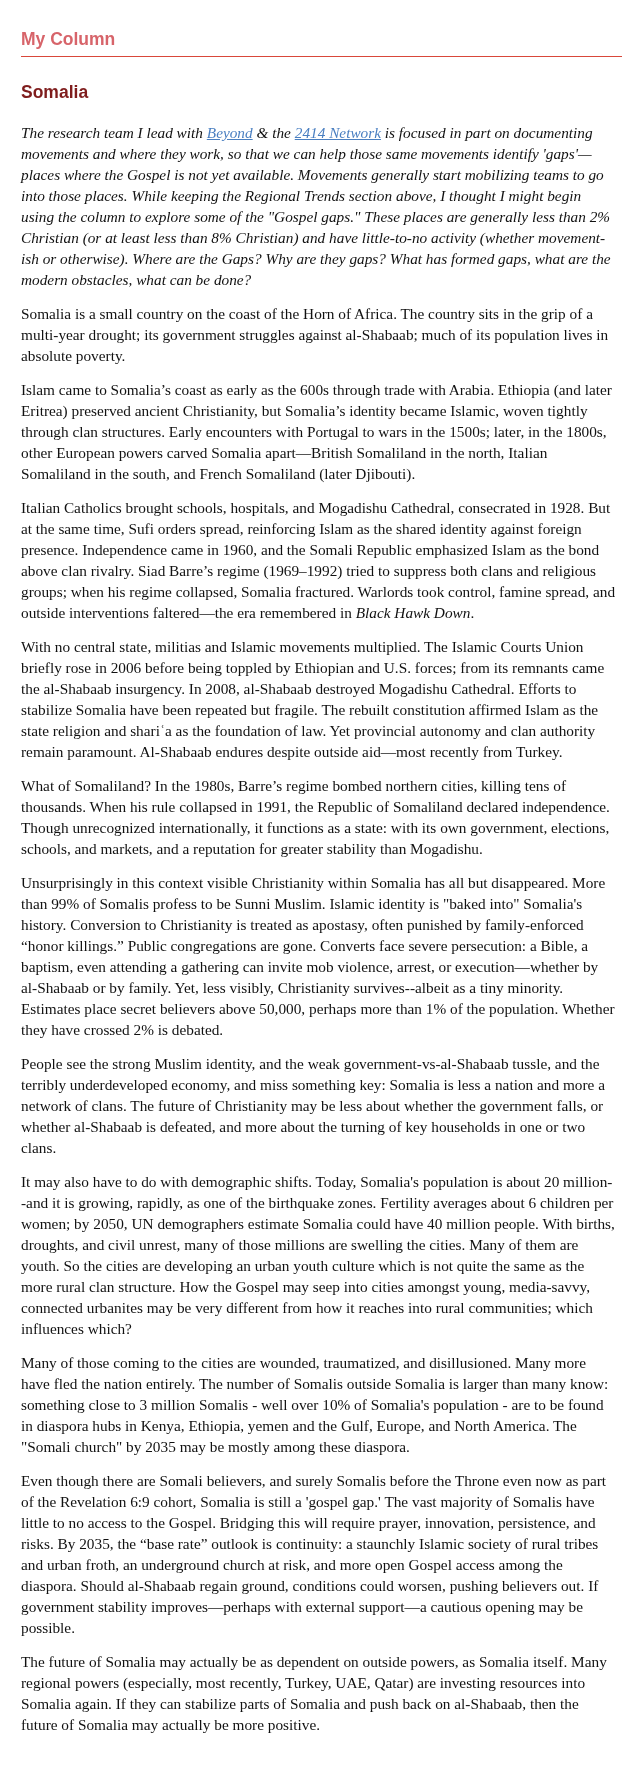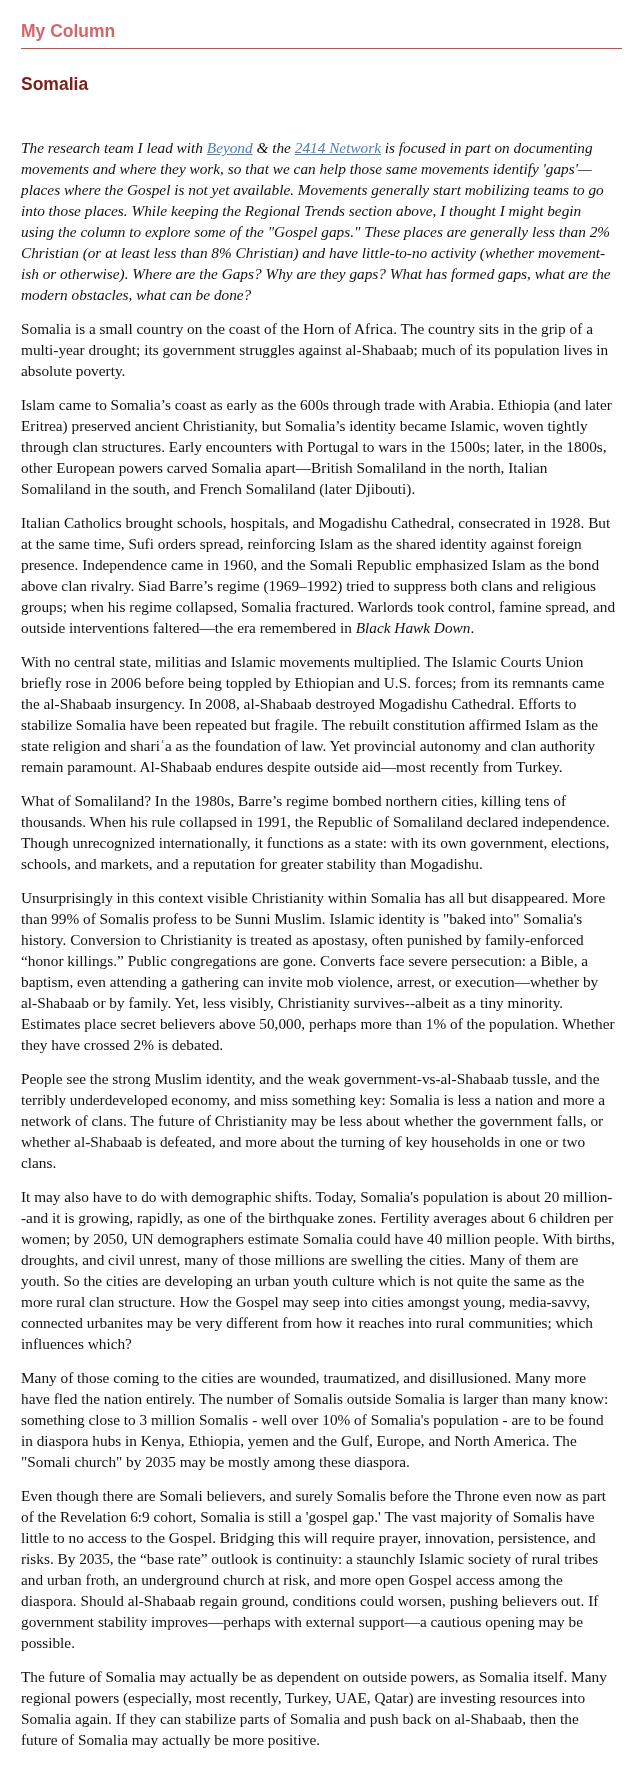--- a/index.html
+++ b/index.html
@@ -1,19 +1,19 @@
 <!DOCTYPE html>
 <html><head>
   <meta charset="utf-8">
   <style>
     html, body { margin: 0; padding: 0; background: #ffffff; }
     body { width: 637px; height: 1787px; overflow: hidden; }
     .page { padding: 0 21px 0 21px; }
     .column-header {
-      padding-top: 20px;
+      padding-top: 28px;
       height: 28px;
       border-bottom: 1px solid #d9473a;
       margin-right: -6px;
     }
     .column-title {
       font-family: "Liberation Sans", sans-serif;
       font-weight: bold;
       font-size: 17.5px;
       color: #d7646a;
       line-height: 22px;
@@ -29,21 +29,21 @@
     }
     .body-text {
       font-family: "Liberation Serif", serif;
       font-size: 15.3px;
       line-height: 21px;
       color: #111;
       margin: 0;
     }
     .intro {
       font-style: italic;
-      margin-top: 42px;
+      margin-top: 19px;
     }
     .para { margin-top: 13px; }
     a.link { color: #4a7fc1; text-decoration: underline; }
   </style>
 </head>
 <body>
 
 <div class="page">
   <div class="column-header" style="border-bottom-color: rgb(217, 71, 58);">
     <span class="column-title" style="color: rgb(215, 100, 106);">My Column</span>

